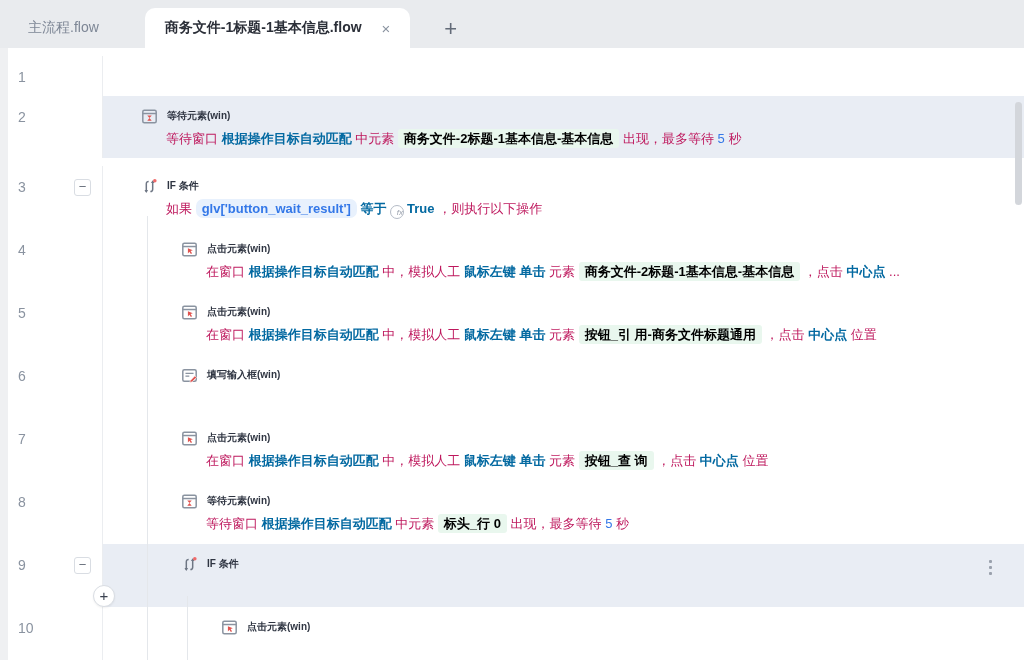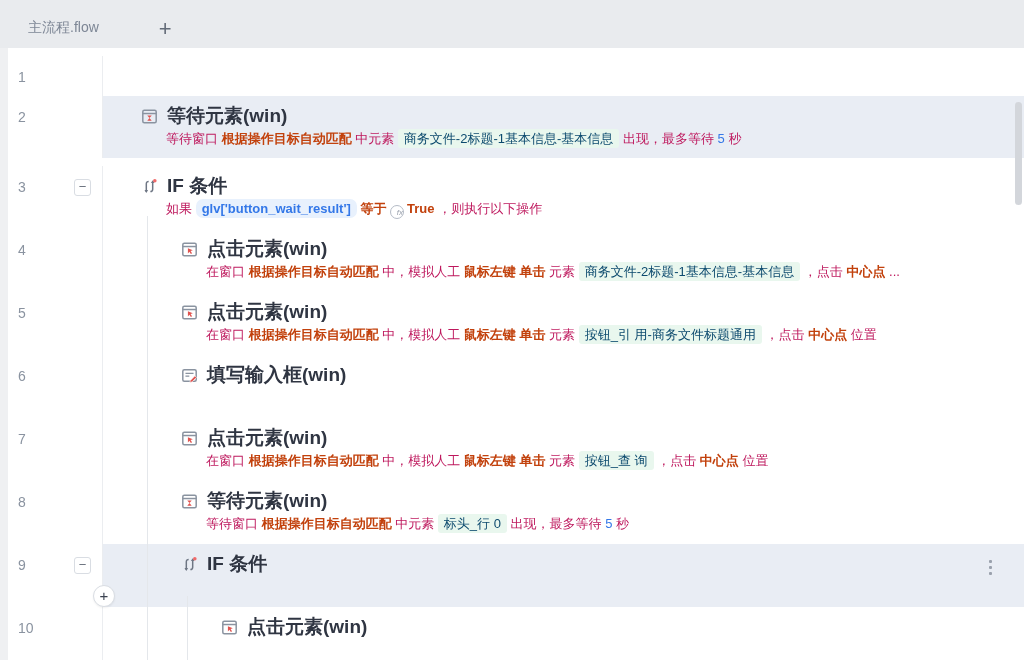--- a/index.html
+++ b/index.html
@@ -29,31 +29,31 @@
     font-size:13px; line-height:14px; text-align:center; cursor:pointer; }
 
   .body { flex:1; position:relative; padding:10px 14px 10px 38px; }
   .indent1 .body { padding-left:78px; }
   .indent2 .body { padding-left:118px; }
   .row-h40 { height:40px; } .row-h62 { height:62px; } .row-h63 { height:63px; }
   .bg-note .body { background:#000000;margin-top:44px; }
   .bg-sel  .body { background:#e9edf4; }
 
   .line1 { display:flex; align-items:center; gap:9px; height:20px; }
-  .step-title { font-size:19px; font-weight:700; color:#2f3542; }
+  .step-title { font-size:10px; font-weight:700; color:#2f3542; }
   .note-title { font-size:14px; font-weight:600; color:#27a45c; }
   .line2 { margin-left:25px; margin-top:3px; font-size:13px; line-height:20px; white-space:nowrap; overflow:hidden; }
 
   .icon { width:17px; height:17px; flex:0 0 17px; display:inline-flex; }
 
   
   .sg { color:#be185d; }
-  .sb { color:#c2410c; font-weight:700; }
+  .sb { color:#0369a1; font-weight:700; }
   .sl { color:#3478e8; }
-  .bg-green { color:#0c4a6e; background:#e9f7ee; border-radius:3px; padding:2px 6px; font-weight:400; }
+  .bg-green { color:#000000; background:#e9f7ee; border-radius:3px; padding:2px 6px; font-weight:700; }
   .bg-blue  { color:#3478e8; background:#e8f1fd; border-radius:7px; padding:2px 6px; font-weight:600; }
   .fxwrap { white-space:nowrap; }
   .fxc { display:inline-block; width:14px; height:14px; border:1px solid #b4bbc6; border-radius:50%;
     color:#9aa1ad; font-size:8px; line-height:13px; text-align:right; vertical-align:-2px;
     margin-right:3px; font-style:italic; }
 
   .menu-dots { position:absolute; right:30px; top:14px; display:flex; flex-direction:column;
     gap:3px; cursor:pointer; padding:2px; }
   .menu-dots i { width:3px; height:3px; background:#9aa1ad; border-radius:1px; }
 
@@ -102,20 +102,24 @@
       <path d="M9.3 4.7L11 2l1.7 2.7z" fill="#6e7684"></path>
       <circle cx="13" cy="2.6" r="1.7" fill="#f06a6a"></circle>
     </g>
   </defs>
 </svg>
 
 <div class="tabbar">
   <div class="tab-inactive">
     <span>主流程.flow</span>
   </div>
+  <div class="tab-active">
+    <span class="tab-label">商务文件-1标题-1基本信息.flow</span>
+    <span class="tab-close">×</span>
+  </div>
   <div class="tab-new">+</div>
 </div>
 
 <div class="flow">
   <div class="edge-strip"></div>
 
   <div class="row row-h40 bg-note">
     <div class="gut">
       <span class="num">1</span>
     </div>

